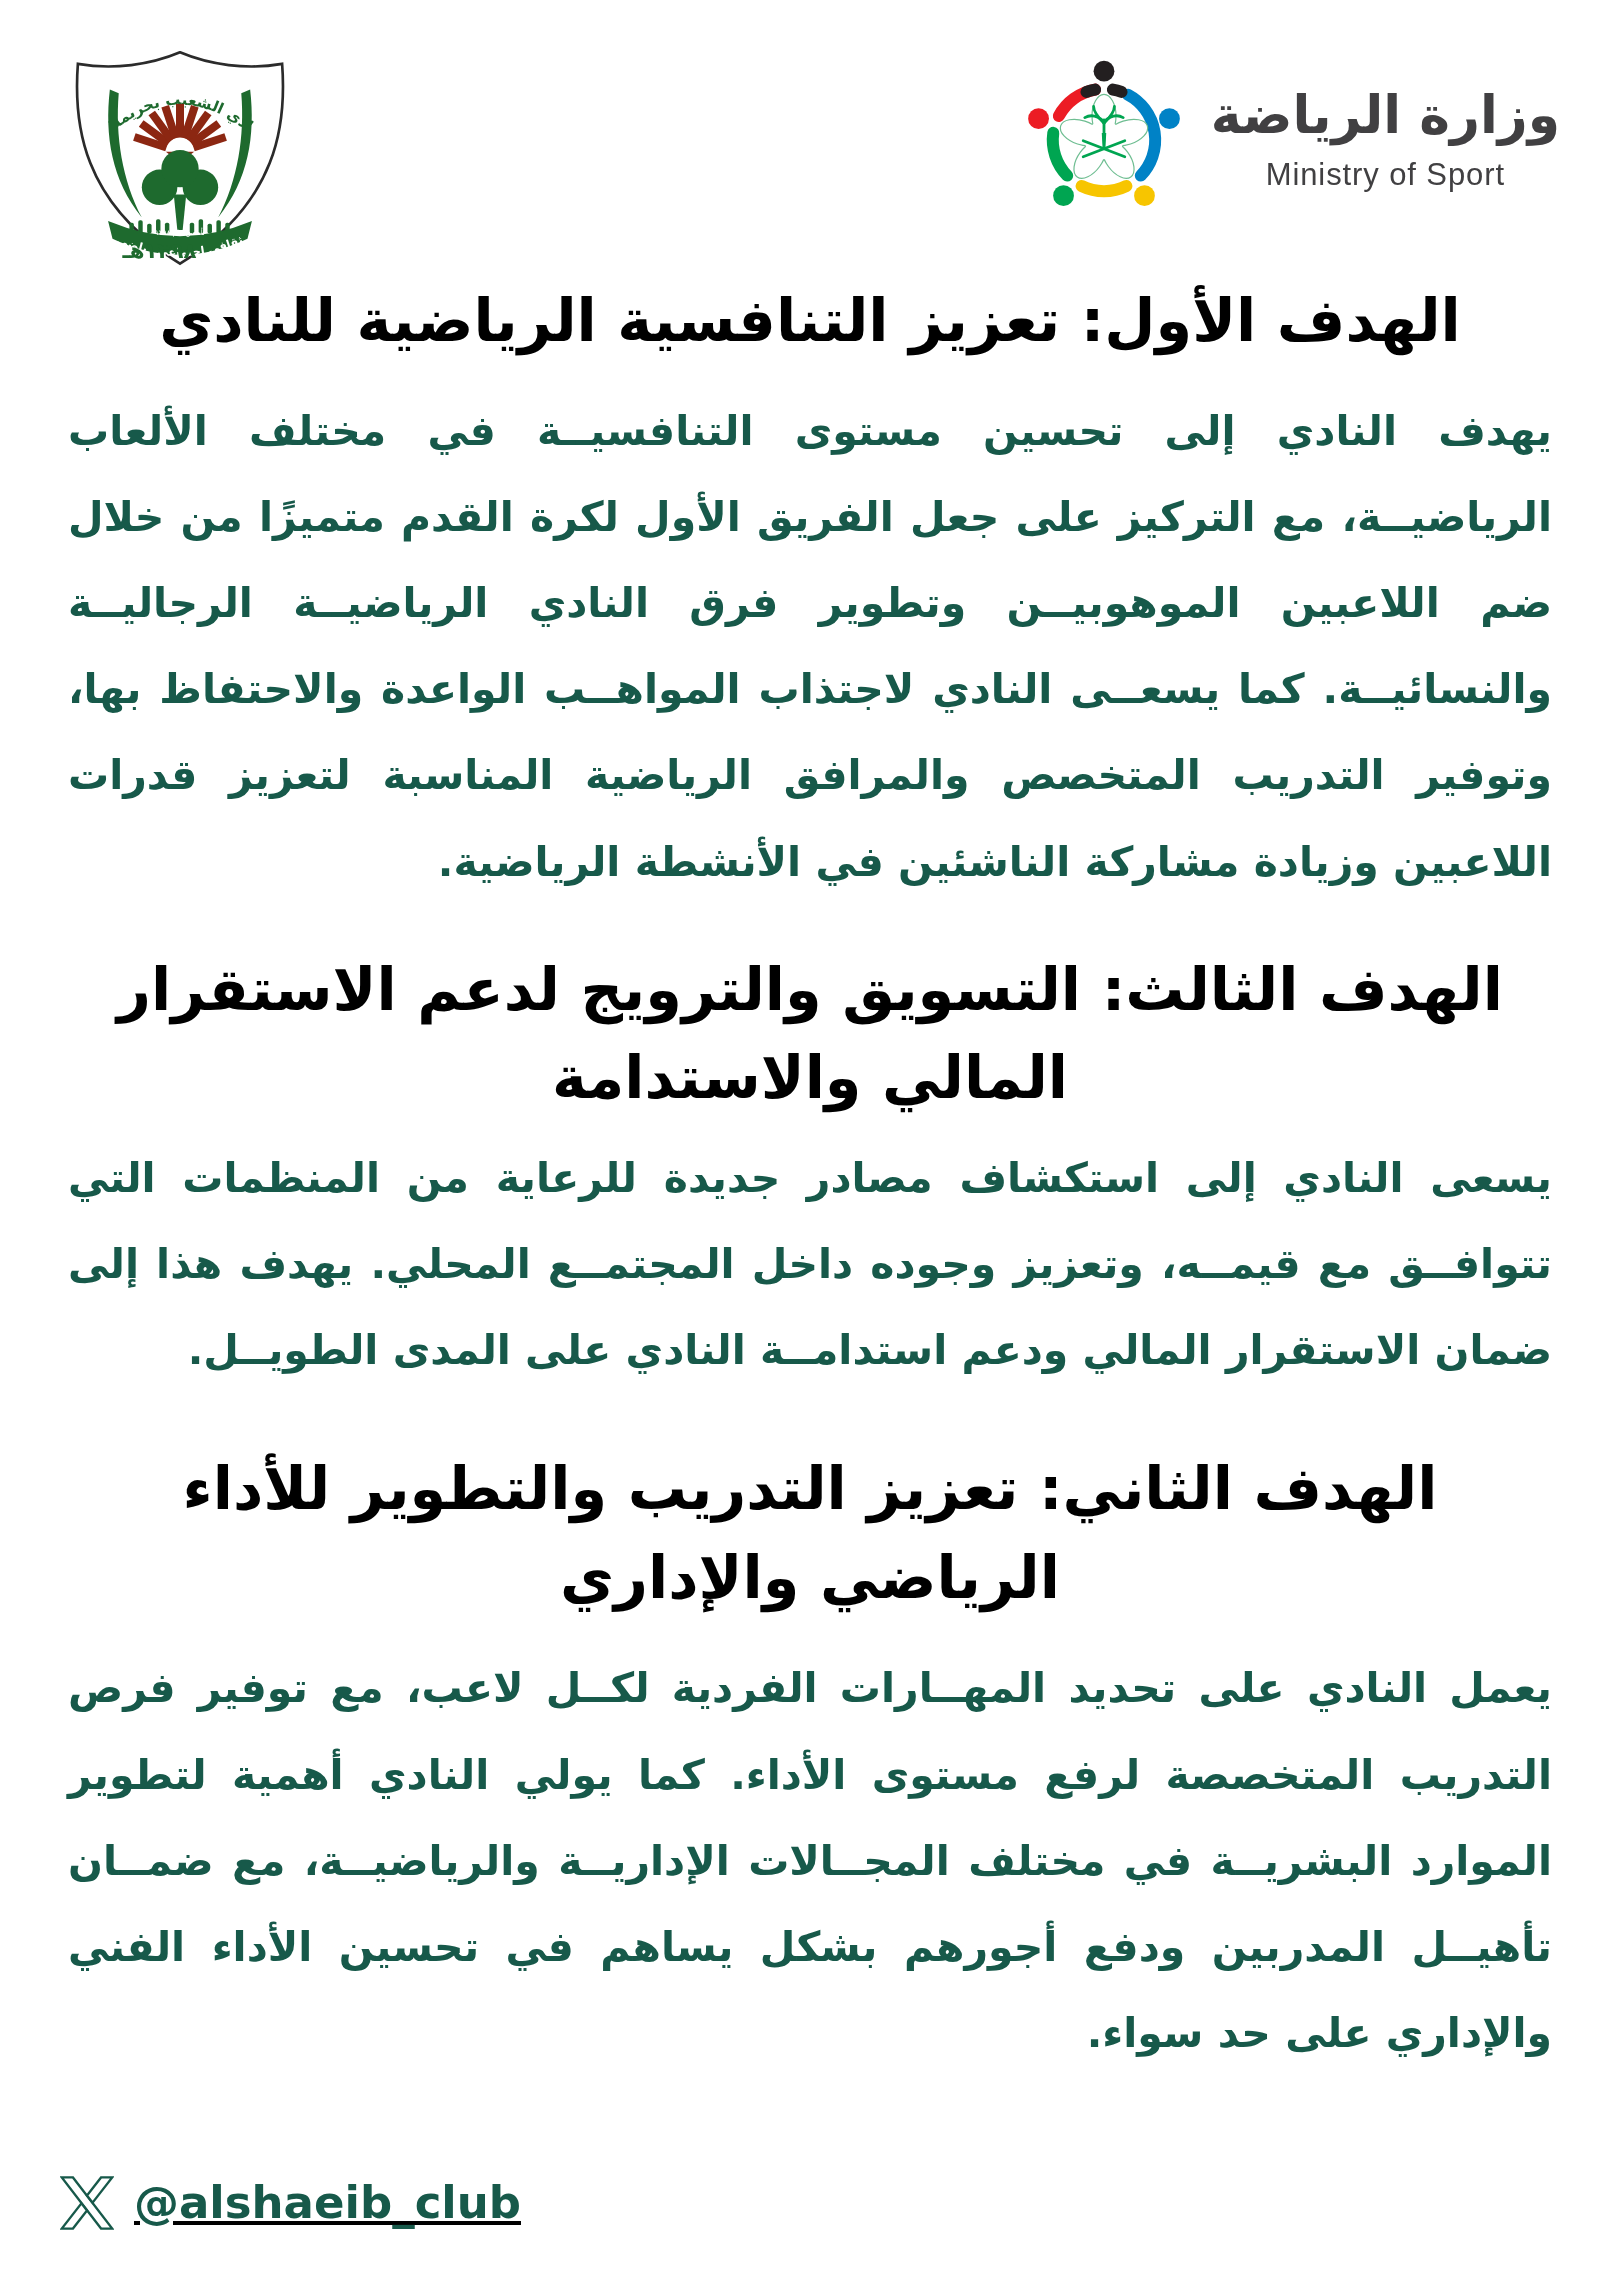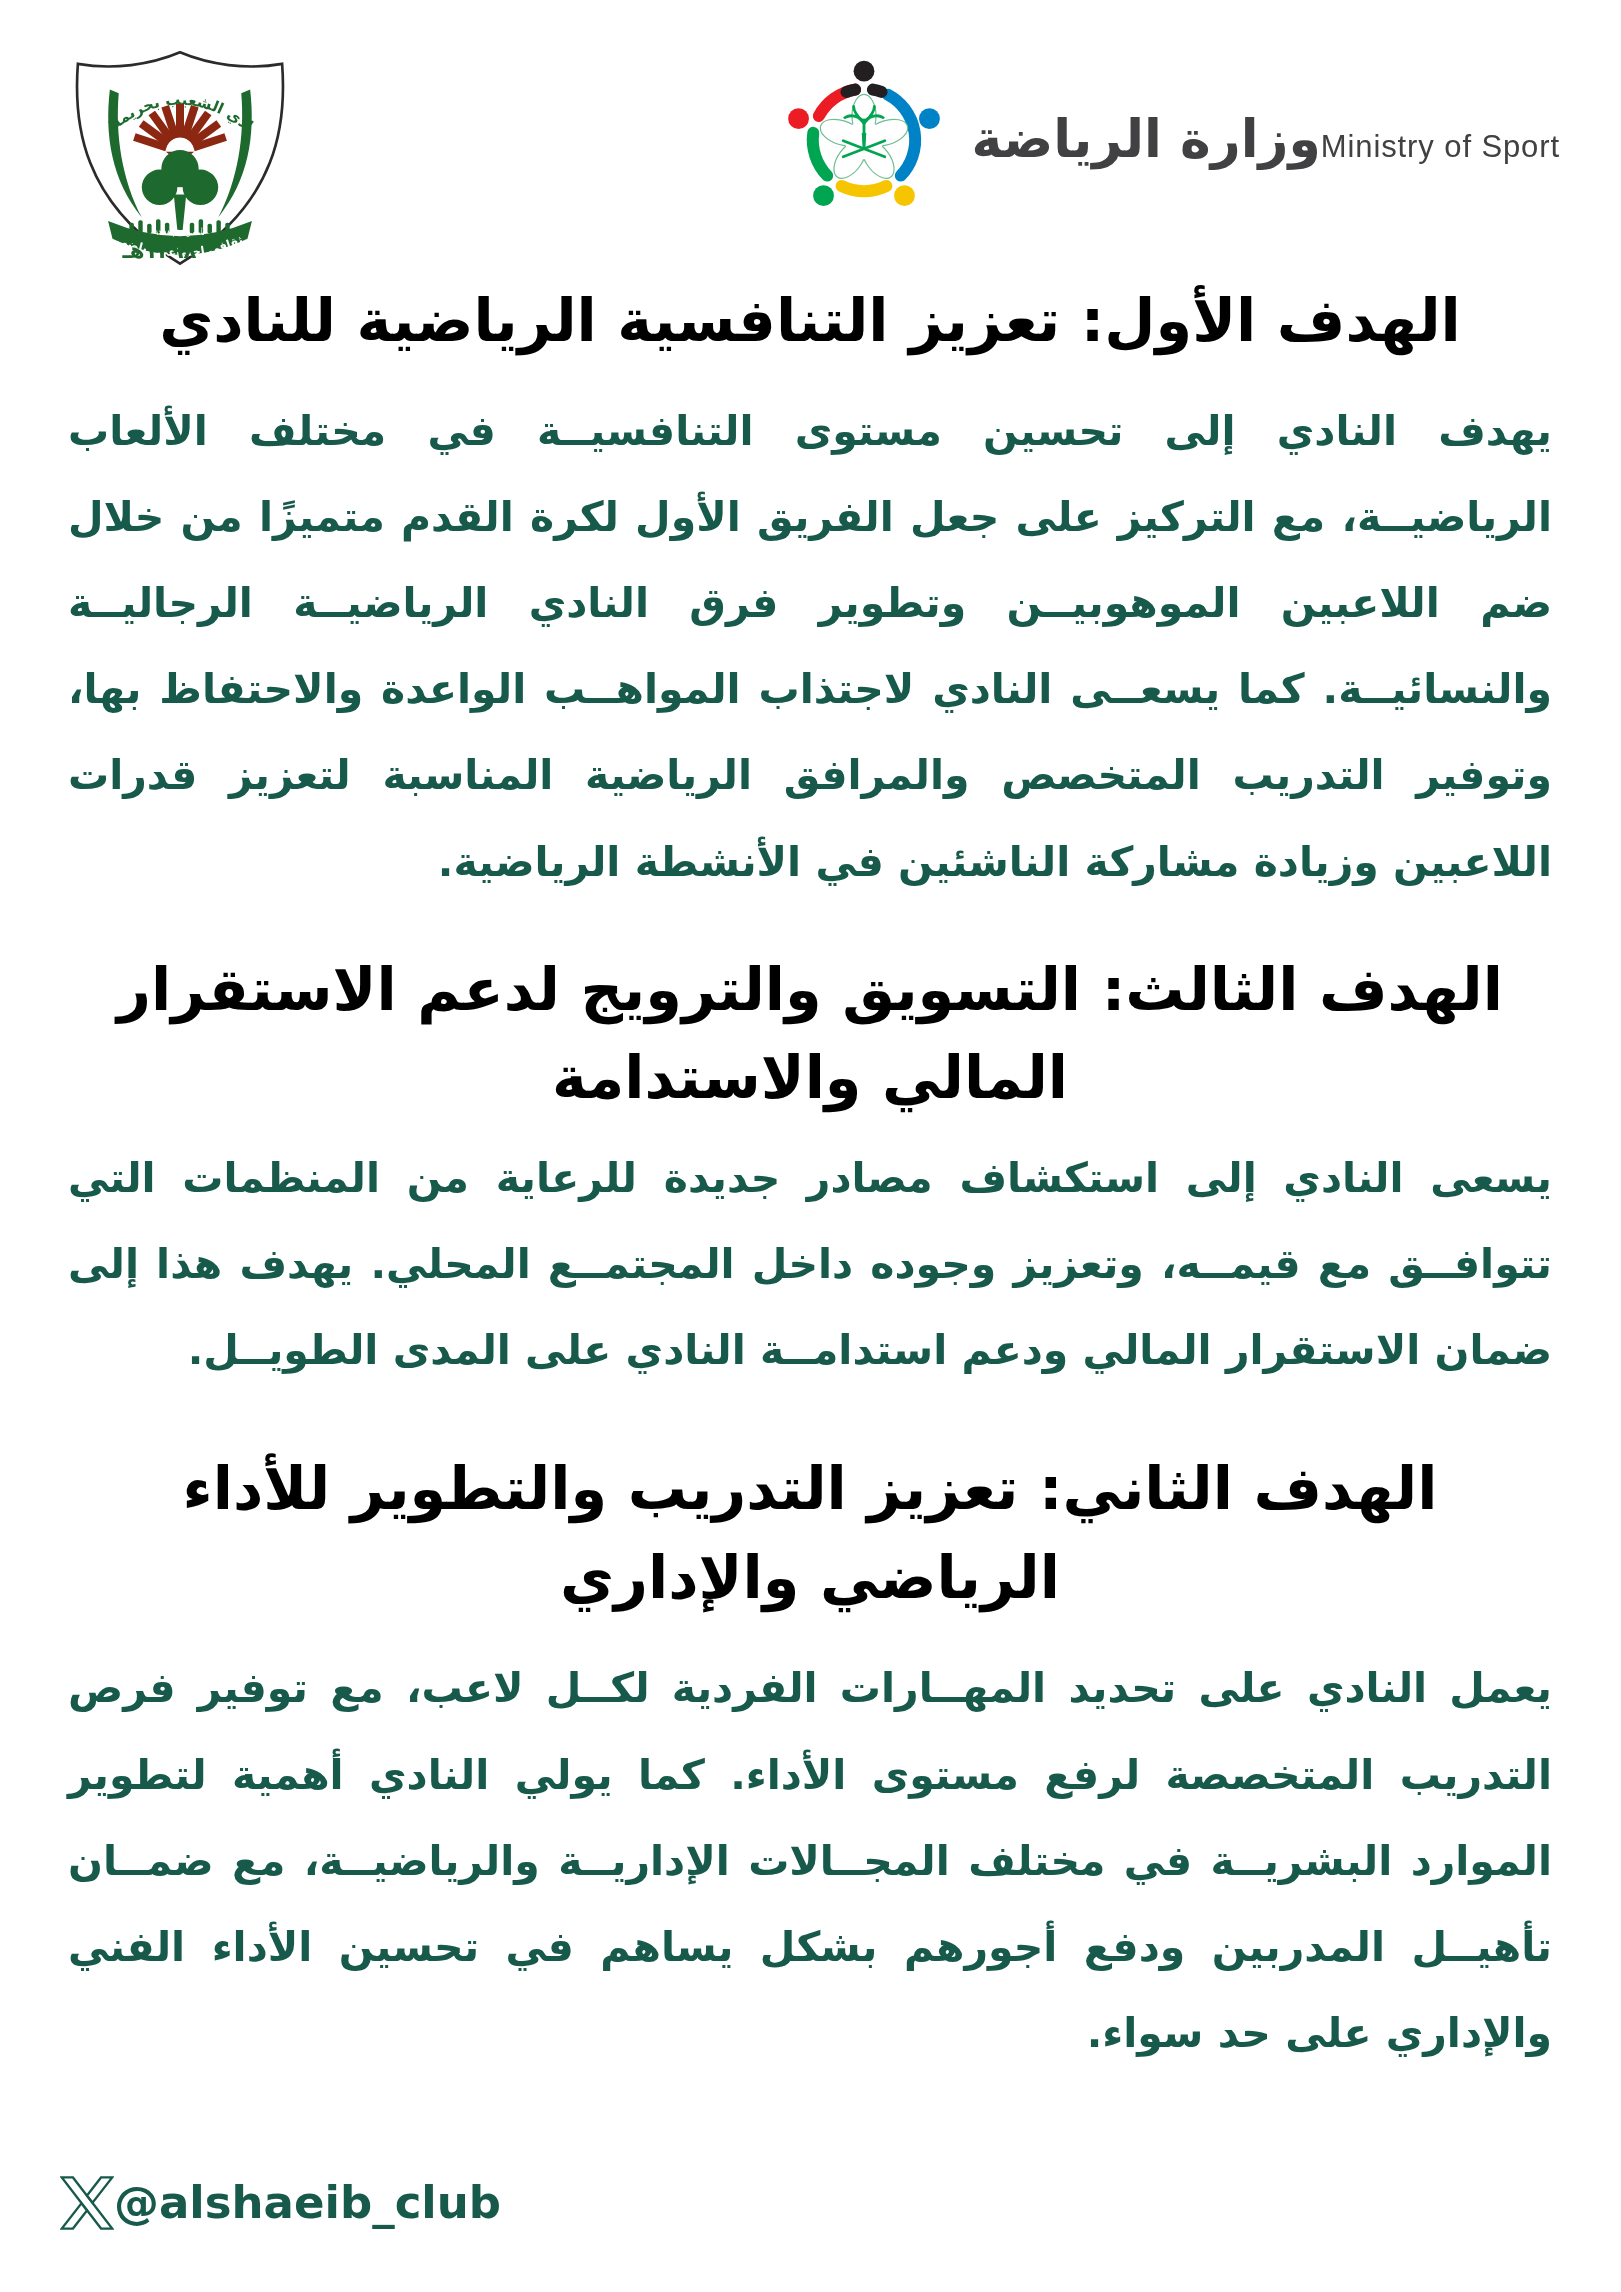--- a/index.html
+++ b/index.html
@@ -17,21 +17,21 @@
     direction:ltr;
     display:flex;
     justify-content:space-between;
     align-items:flex-start;
     height:226px;
   }
   .crest-wrap{width:240px;height:222px;}
   .ministry{
     display:flex;direction:ltr;align-items:center;gap:23px;margin-top:9px;
   }
-  .ministry-text{display:flex;flex-direction:row;align-items:center;}
+  .ministry-text{display:flex;flex-direction:column;align-items:center;}
   .ministry-ar{
     direction:rtl;
     font-size:52px;font-weight:bold;color:#414042;line-height:1.1;
   }
   .ministry-en{
     font-family:"Liberation Sans","DejaVu Sans",sans-serif;
     font-size:31px;color:#414042;letter-spacing:0.9px;margin-top:13px;
   }
   
   .goal{margin:0;}
@@ -56,21 +56,22 @@
   .goal-2{margin-top:52px;}
   .goal-2 .goal-heading{margin-bottom:23px;}
   .goal-3{margin-top:41px;}
   .goal-3 .goal-heading{margin-bottom:12.5px;}
   
   .footer{
     direction:ltr;
     margin-top:100px;
     display:flex;
     align-items:center;
-    gap:0;
+    gap:20px;
+    text-decoration:underline;
   }
   .x-wrap{width:54px;height:54px;}
   .x-handle{
     color:#17594A;
     font-size:45px;
     font-weight:bold;
     font-family:"DejaVu Sans",sans-serif;
   }
   svg text{font-family:"DejaVu Sans",sans-serif;}
 </style>

